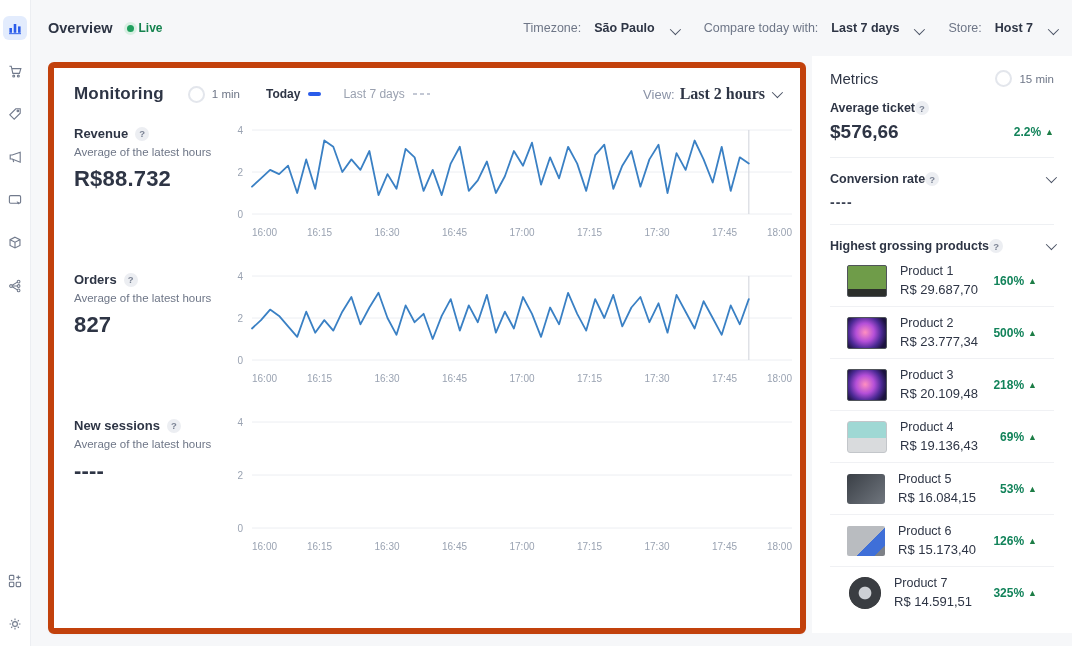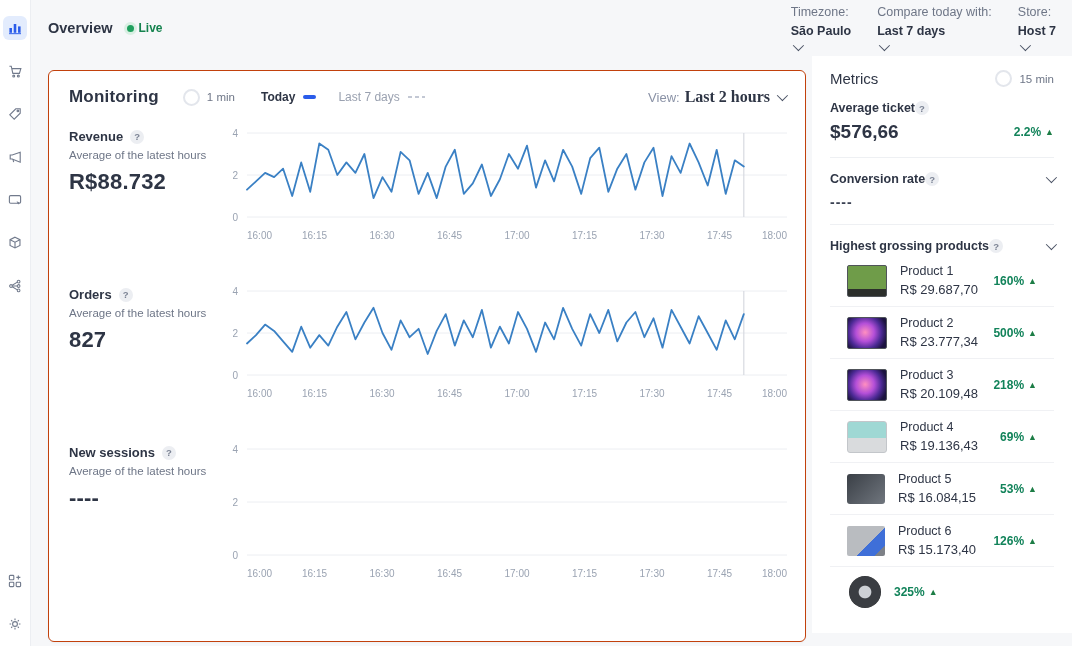--- a/index.html
+++ b/index.html
@@ -13,43 +13,43 @@
   .side-icon svg{display:block;}
   .side-icon.active{background:#e3ecfd;color:#2a5cea;}
   .side-spacer{flex:1;}
   
   .topbar{position:absolute;left:31px;right:0;top:0;height:56px;display:flex;align-items:center;padding:0 16px 0 17px;box-sizing:border-box;}
   .page-title{font-size:14.5px;font-weight:700;}
   .live-badge{display:flex;align-items:center;margin-left:14px;gap:5px;}
   .live-dot{width:7px;height:7px;border-radius:50%;background:#1fa05e;box-shadow:0 0 0 3px #d9efe3;}
   .live-text{font-size:12px;font-weight:600;color:#15834f;}
   .top-controls{margin-left:auto;display:flex;align-items:center;gap:26px;}
-  .control{display:flex;align-items:flex-start;gap:5px;cursor:pointer;flex-direction:column;}
+  .control{display:flex;align-items:flex-end;gap:13px;cursor:pointer;}
   .control .lbl{font-size:12.5px;color:#6e7687;}
   .control .val{font-size:12.5px;font-weight:700;color:#2e3545;}
   .chev{width:7px;height:7px;border-right:1.6px solid #4a5264;border-bottom:1.6px solid #4a5264;
         transform:rotate(45deg) translateY(-2px);display:inline-block;margin-left:2px;}
   
-  .card{position:absolute;left:48px;top:70px;width:758px;height:572px;background:#fff;border:1px solid #c2410c;
+  .card{position:absolute;left:48px;top:62px;width:758px;height:572px;background:#fff;border:6px solid #c2410c;
         border-radius:6px;box-sizing:border-box;padding:16px 20px;box-shadow:0 1px 2px rgba(20,30,60,.03);}
   .card-header{display:flex;align-items:center;}
   .card-title{font-size:17px;font-weight:700;letter-spacing:.2px;}
   .radio{width:13px;height:13px;border-radius:50%;border:2.5px solid #e3e6ec;background:#fff;display:inline-block;}
   .refresh{display:flex;align-items:center;gap:7px;margin-left:24px;cursor:pointer;}
   .refresh .lbl{font-size:11.5px;color:#6e7687;}
   .legend{display:flex;align-items:center;gap:8px;margin-left:26px;}
   .legend .today-lbl{font-size:12px;font-weight:700;}
   .dash-blue{width:13px;height:3.5px;border-radius:2px;background:#2a5cea;display:inline-block;}
   .legend .cmp-lbl{font-size:12px;color:#9aa1b0;margin-left:14px;}
   .dash-gray{width:17px;height:2.5px;display:inline-block;
              background:repeating-linear-gradient(90deg,#c3c8d4 0 4px,transparent 4px 7px);}
   .view-control{margin-left:auto;display:flex;align-items:center;gap:5px;cursor:pointer;}
   .view-control .lbl{font-size:13px;color:#8a92a6;}
   .view-control .val{font-size:16px;font-weight:700;font-family:Liberation Serif, serif;}
-  .section{display:flex;margin-top:36px;}
+  .section{display:flex;margin-top:24px;}
   .section.first{margin-top:20px;}
   .sec-info{width:152px;flex:0 0 152px;padding-top:2px;}
   .sec-title-row{display:flex;align-items:center;gap:7px;}
   .sec-title{font-size:13px;font-weight:700;}
   .help{width:14px;height:14px;border-radius:50%;background:#eceef2;color:#7b8394;font-size:9.5px;
         display:inline-flex;align-items:center;justify-content:center;font-weight:700;cursor:pointer;flex:0 0 auto;}
   .sec-sub{font-size:11.5px;color:#6e7687;margin-top:5px;}
   .sec-value{font-size:22px;font-weight:700;margin-top:8px;letter-spacing:.2px;}
   .sec-chart{flex:1;min-width:0;}
   
@@ -424,20 +424,24 @@
       <div class="prod-price">R$ 15.173,40</div>
     </div>
     <div class="prod-delta">
       <span>126%</span>
       <span class="up-arrow">▲</span>
     </div>
   </div>
 
   <div class="prod-row">
     <div class="thumb t-tire"></div>
+    <div class="prod-main">
+      <div class="prod-name">Product 7</div>
+      <div class="prod-price">R$ 14.591,51</div>
+    </div>
     <div class="prod-delta">
       <span>325%</span>
       <span class="up-arrow">▲</span>
     </div>
   </div>
 </div>
     </div>
   </aside>
 
 </div>

